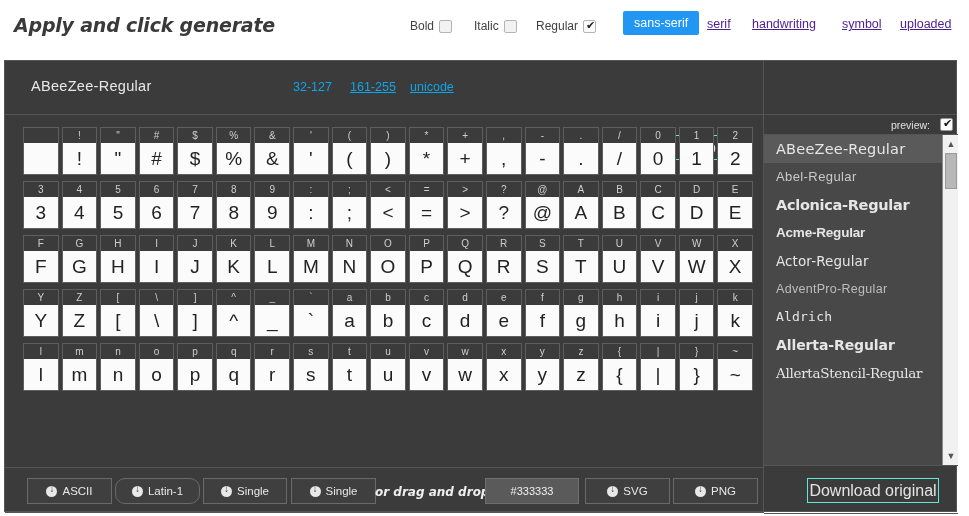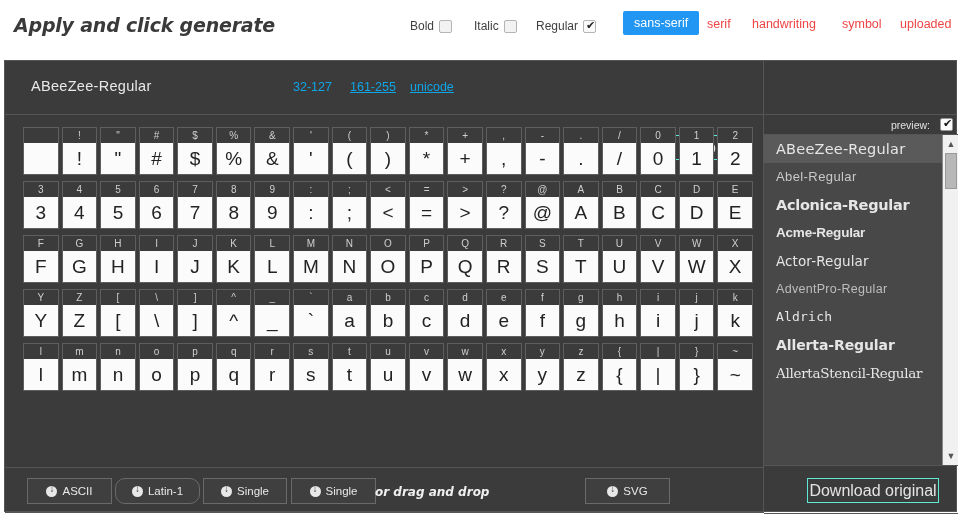--- a/index.html
+++ b/index.html
@@ -33,21 +33,21 @@
     width: 13px; height: 13px; border: 1px solid #b4b4b4; border-radius: 2px;
     background: #f2f2f2; display: inline-block; position: relative;
   }
   .cb.checked { background: #fafafa; }
   .cb.checked:after {
     content: "\2714"; position: absolute; left: 0px; top: -3px;
     font-size: 11px; color: #222; line-height: 14px; width: 13px; text-align: center;
   }
   .tab-btn {
     position: absolute; top: 13px;
-    font-size: 12.5px; color: #ef4444; 
+    font-size: 12.5px; color: #4c1d95; text-decoration: underline;
     cursor: pointer; padding: 4px 2px;
   }
   .tab-btn.active {
     background: #2196f3; color: #ffffff; text-decoration: none;
     padding: 5px 11px; border-radius: 2px; top: 11px;
   }
 
   
   .dark-panel {
     position: absolute; left: 4px; top: 60px; width: 953px; height: 452px;
@@ -649,23 +649,28 @@
       </div>
       <div class="tb-btn" style="left:198px;width:84px;">
         <span class="dl-ico"></span>
         <span>Single</span>
       </div>
       <div class="tb-btn" style="left:286px;width:85px;">
         <span class="dl-ico"></span>
         <span>Single</span>
       </div>
       <div class="drag-note">or drag and drop</div>
+      <div class="color-field">#333333</div>
       <div class="tb-btn" style="left:580px;width:85px;">
         <span class="dl-ico"></span>
         <span>SVG</span>
+      </div>
+      <div class="tb-btn" style="left:668px;width:85px;">
+        <span class="dl-ico"></span>
+        <span>PNG</span>
       </div>
     </div>
     <div class="tbar2"></div>
 
     <div class="row2">
       
       
       
       
       

